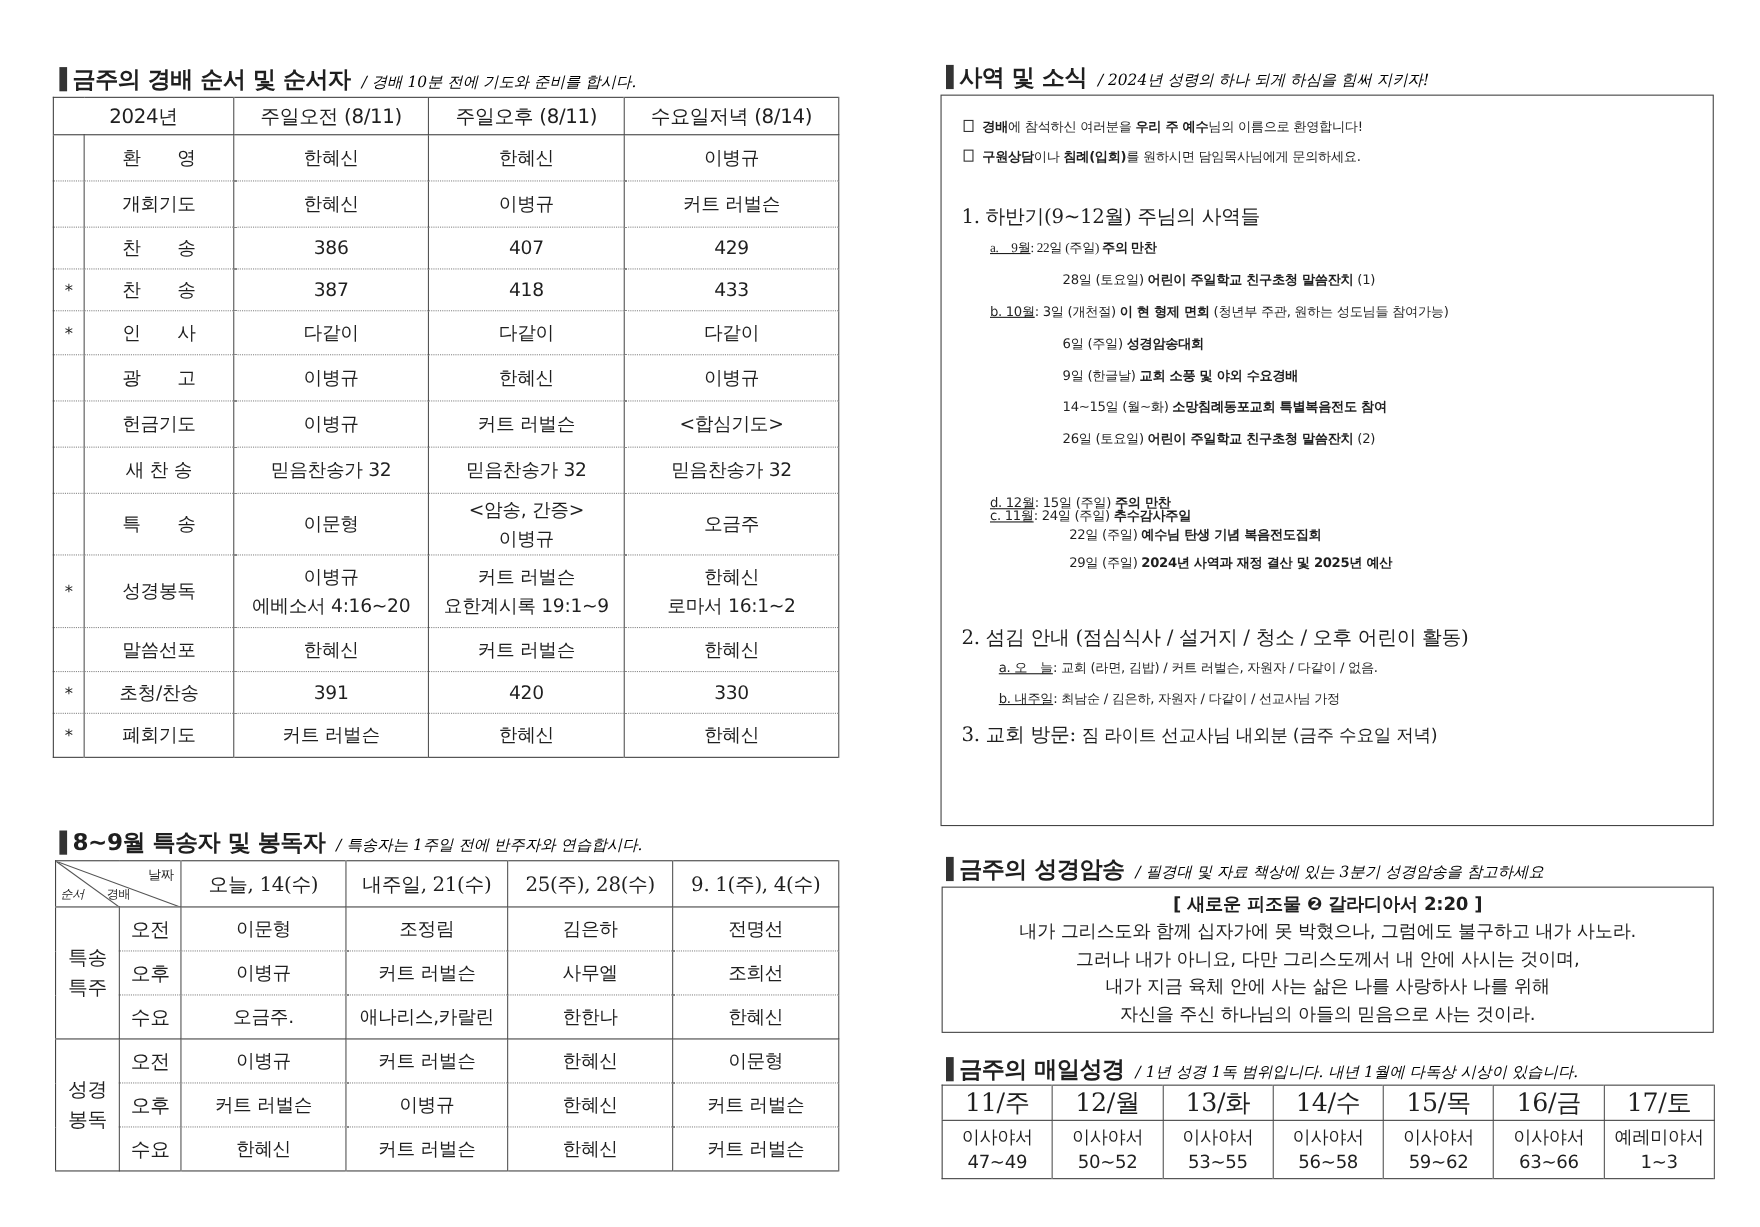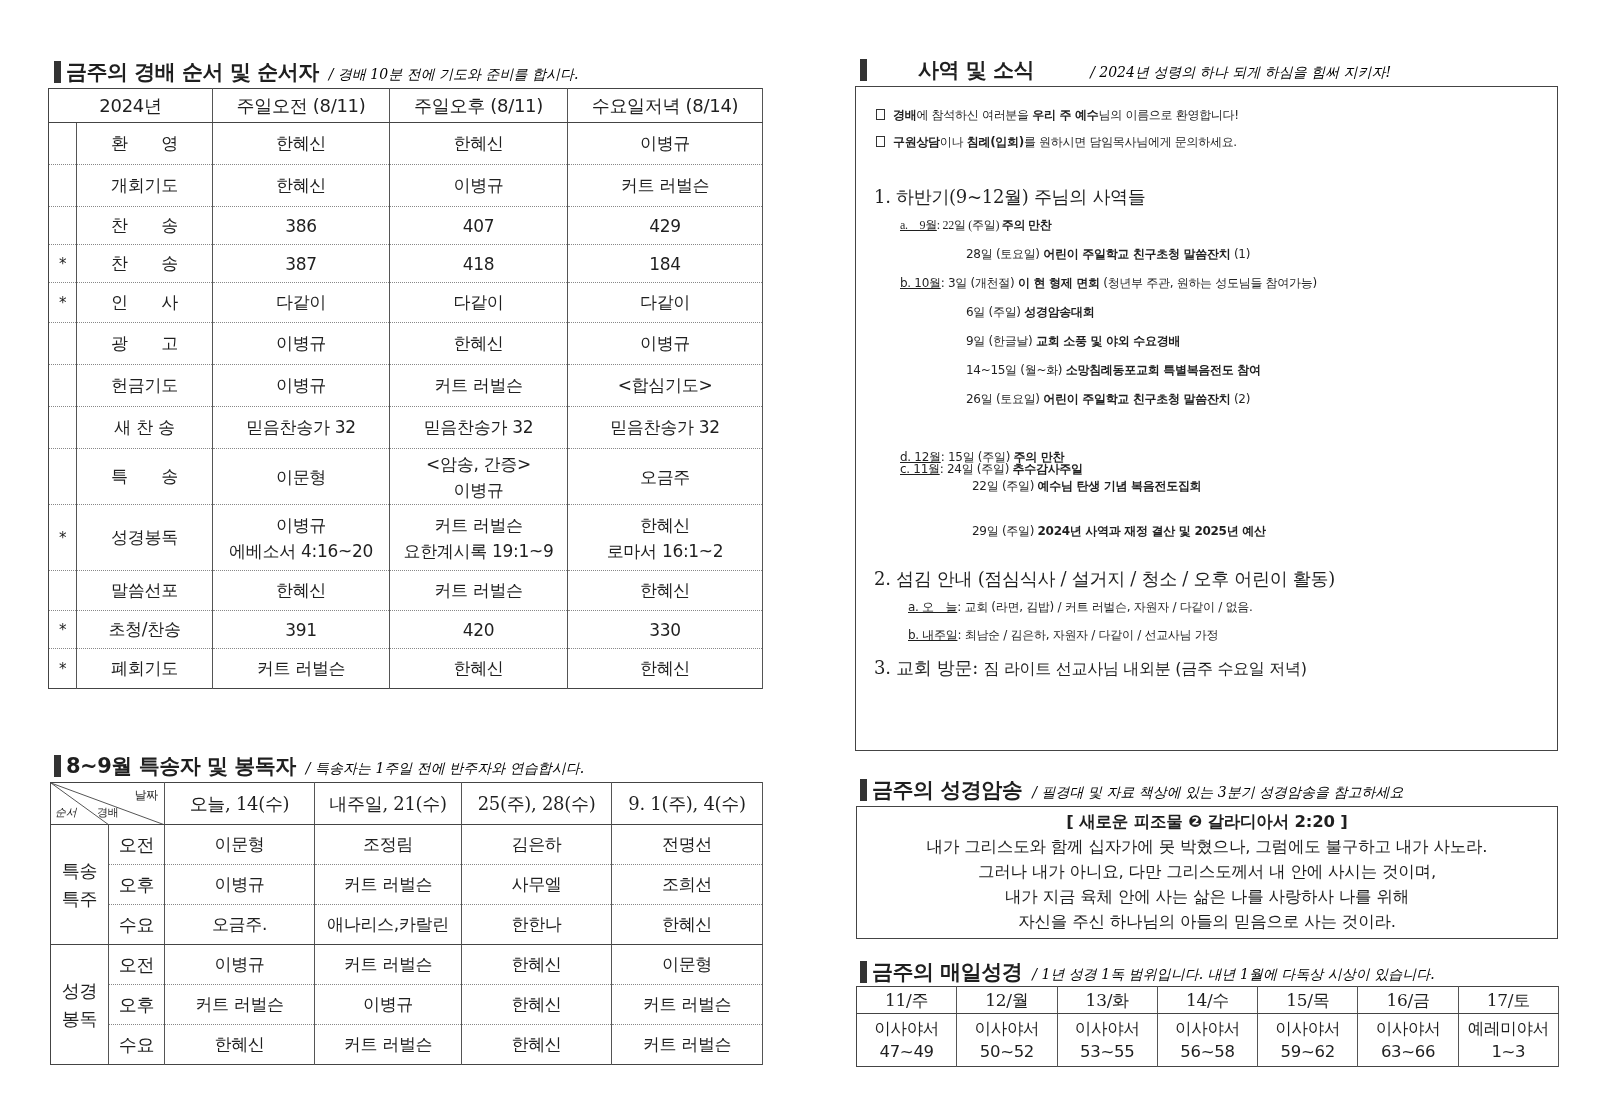--- a/index.html
+++ b/index.html
@@ -41,21 +41,21 @@
   .chk { display: inline-block; width: 9px; height: 11px; border: 1.3px solid #333; margin-right: 8px; vertical-align: -1px; }
   .num-head { font-family: "DejaVu Serif", "Liberation Serif", serif; font-size: 18px; }
 
   
   #verse-box { position: absolute; left: 856px; top: 806px; width: 702px; height: 133px; border: 1.5px solid #444; text-align: center; padding-top: 2px; }
   #verse-box div { font-size: 16.5px; line-height: 25px; letter-spacing: -0.2px; }
   #verse-box .ref { font-weight: bold; }
 
   
   #daily { left: 856px; top: 986px; width: 703px; border: 1.5px solid #444; }
-  #daily th { height: 27px; border-bottom: 1.5px solid #444; border-right: 1px solid #555; font-size: 17px; font-family: "DejaVu Serif", "Liberation Serif", serif; }
+  #daily th { height: 27px; border-bottom: 1.5px solid #444; border-right: 1px solid #555; font-size: 23px; font-family: "DejaVu Serif", "Liberation Serif", serif; }
   #daily td { border-right: 1px solid #555; font-size: 16.5px; line-height: 23px; padding: 3px 0; }
 </style>
 </head>
 <body>
 
 <div class="sec-title" style="left:54px; top:58px;">
   <span class="bar"></span>
   <span class="main">금주의 경배 순서 및 순서자</span>
   <span class="sub">/ 경배 10분 전에 기도와 준비를 합시다.</span>
 </div>
@@ -96,21 +96,21 @@
         <td>찬　　송</td>
         <td>386</td>
         <td>407</td>
         <td>429</td>
       </tr>
       <tr style="height: 38px;">
         <td class="star">*</td>
         <td>찬　　송</td>
         <td>387</td>
         <td>418</td>
-        <td>184</td>
+        <td>433</td>
       </tr>
       <tr style="height: 40px;">
         <td class="star">*</td>
         <td>인　　사</td>
         <td>다같이</td>
         <td>다같이</td>
         <td>다같이</td>
       </tr>
       <tr style="height: 42px;">
         <td class="star"></td>
@@ -268,21 +268,21 @@
       <tr>
         <td style="font-size:18px;">수요</td>
         <td>한혜신</td>
         <td>커트 러벌슨</td>
         <td>한혜신</td>
         <td>커트 러벌슨</td>
       </tr>
     </tbody>
 </table>
 
-<div class="sec-title" style="left:860px; top:56px;gap:46px;">
+<div class="sec-title" style="left:860px; top:56px;">
   <span class="bar"></span>
   <span class="main">사역 및 소식</span>
   <span class="sub">/ 2024년 성령의 하나 되게 하심을 힘써 지키자!</span>
 </div>
 
 <div id="news-box">
   <div class="line" style="left:20px; top:20px;">
     <span class="chk"></span><b>경배</b><span>에 참석하신 여러분을 </span><b>우리 주 예수</b><span>님의 이름으로 환영합니다!</span>
   </div>
   <div class="line" style="left:20px; top:47px;">
@@ -293,21 +293,21 @@
       <div class="line" style="left: 44px; top: 130px; font-family: Liberation Serif, serif;"><span class="u">a.　9월</span><span>: 22일 (주일) </span><b>주의 만찬</b><span></span></div>
       <div class="line" style="left: 110px; top: 159px;"><span>28일 (토요일) </span><b>어린이 주일학교 친구초청 말씀잔치</b><span> (1)</span></div>
       <div class="line" style="left: 44px; top: 188px;"><span class="u">b. 10월</span><span>: 3일 (개천절) </span><b>이 현 형제 면회</b><span> (청년부 주관, 원하는 성도님들 참여가능)</span></div>
       <div class="line" style="left: 110px; top: 217px;"><span>6일 (주일) </span><b>성경암송대회</b><span></span></div>
       <div class="line" style="left: 110px; top: 246px;"><span>9일 (한글날) </span><b>교회 소풍 및 야외 수요경배</b><span></span></div>
       <div class="line" style="left: 110px; top: 275px;"><span>14~15일 (월~화) </span><b>소망침례동포교회 특별복음전도 참여</b><span></span></div>
       <div class="line" style="left: 110px; top: 304px;"><span>26일 (토요일) </span><b>어린이 주일학교 친구초청 말씀잔치</b><span> (2)</span></div>
       <div class="line" style="left: 44px; top: 333px; margin-top: 41px;"><span class="u">c. 11월</span><span>: 24일 (주일) </span><b>추수감사주일</b><span></span></div>
       <div class="line" style="left: 44px; top: 362px;"><span class="u">d. 12월</span><span>: 15일 (주일) </span><b>주의 만찬</b><span></span></div>
       <div class="line" style="left: 116px; top: 391px;"><span>22일 (주일) </span><b>예수님 탄생 기념 복음전도집회</b><span></span></div>
-      <div class="line" style="left: 116px; top: 436px;"><span>29일 (주일) </span><b>2024년 사역과 재정 결산 및 2025년 예산</b><span></span></div>
+      <div class="line" style="left: 116px; top: 416px;"><span>29일 (주일) </span><b>2024년 사역과 재정 결산 및 2025년 예산</b><span></span></div>
     </div>
 
   <div class="line num-head" style="left:18px; top:480px;">2. 섬김 안내 (점심식사 / 설거지 / 청소 / 오후 어린이 활동)</div>
   <div class="line" style="left:52px; top:512px;">
     <span class="u">a. 오　늘</span><span>: 교회 (라면, 김밥) / 커트 러벌슨, 자원자 / 다같이 / 없음.</span>
   </div>
   <div class="line" style="left:52px; top:540px;">
     <span class="u">b. 내주일</span><span>: 최남순 / 김은하, 자원자 / 다같이 / 선교사님 가정</span>
   </div>
   <div class="line num-head" style="left:18px; top:569px;">

